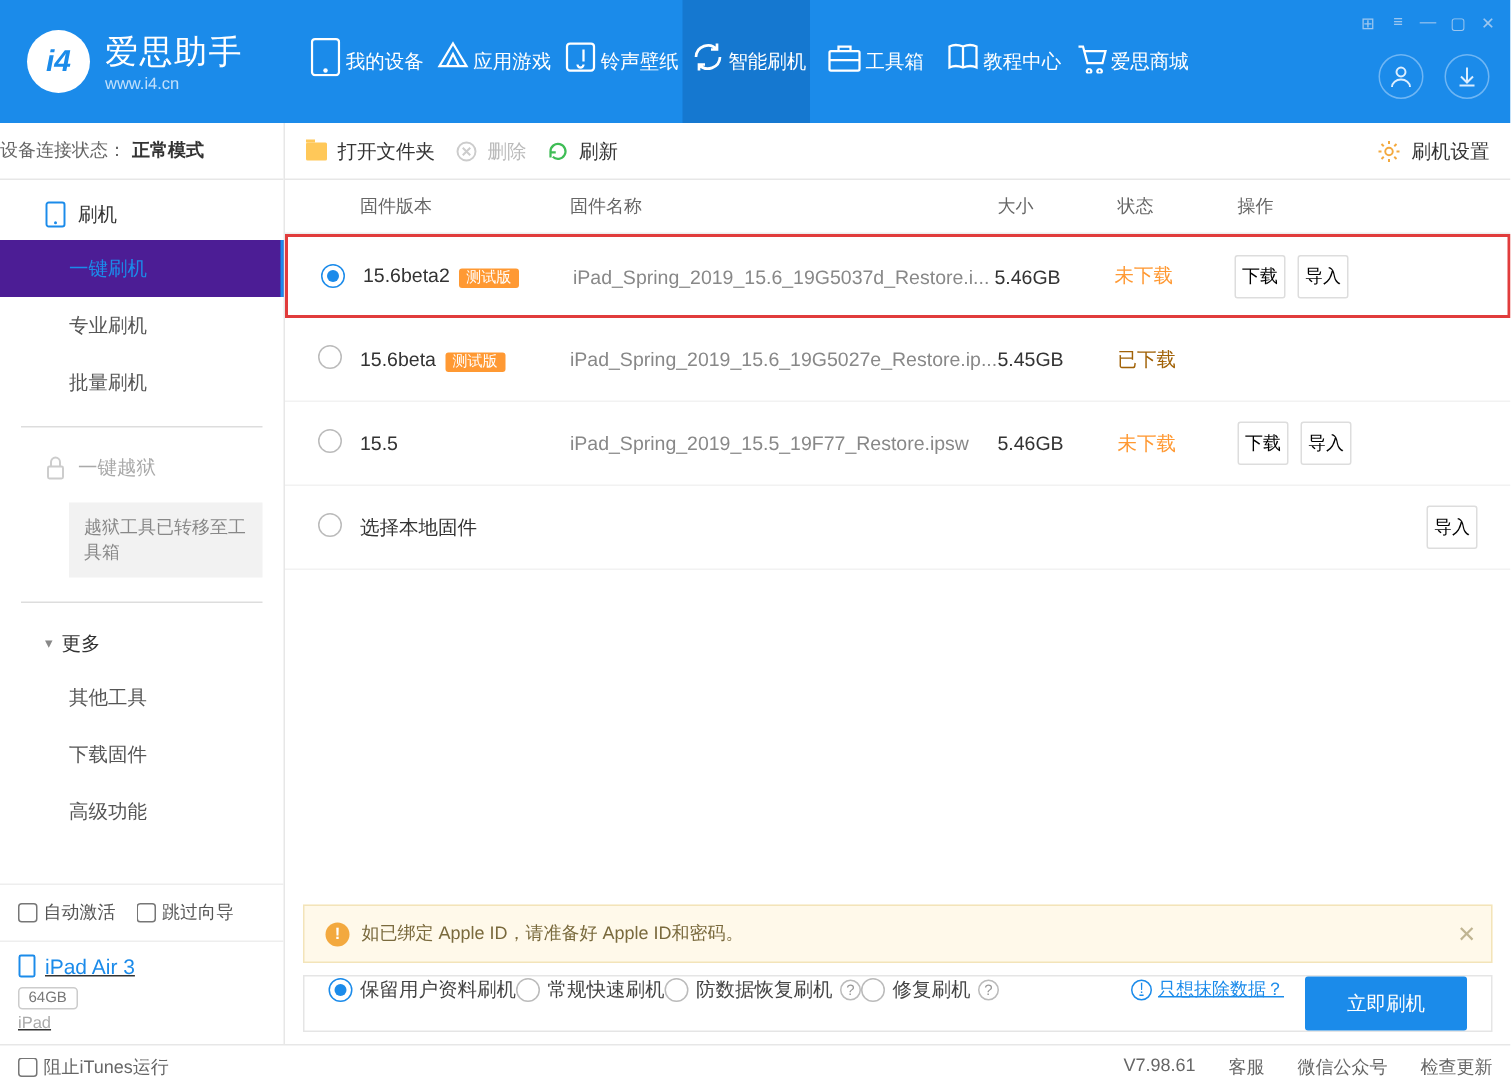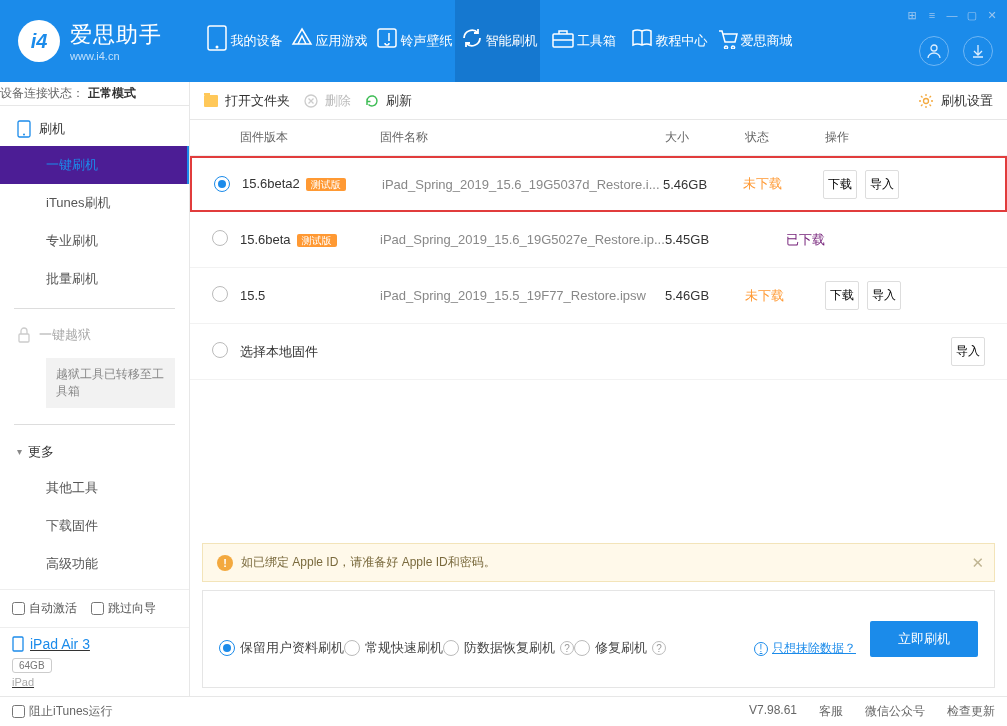--- a/index.html
+++ b/index.html
@@ -24,21 +24,21 @@
     .circ { width: 30px; height: 30px; border: 1px solid #6fb6f4; border-radius: 50%; display: flex; align-items: center; justify-content: center; color: #dceeff; cursor: pointer; }
     
     
     .body { display: flex; height: 614px; }
     
     
     .sidebar { width: 190px; border-right: 1px solid #e7e7e7; display: flex; flex-direction: column; }
     .status-line { height: 38px; display: flex; align-items: center; padding: 0 0; border-bottom: 1px solid #e7e7e7; font-size: 12px; color: #666; }
     .status-line b { color: #333; margin-left: 4px; }
     .side-group { padding: 6px 0; }
-    .side-title { display: flex; align-items: center; padding: 8px 17px; font-size: 13px; color: #333; }
+    .side-title { display: flex; align-items: center; padding: 8px 30px; font-size: 13px; color: #333; }
     .side-title .icon { margin-right: 8px; display: inline-flex; }
     .side-item { padding: 10px 14px 10px 46px; font-size: 13px; color: #555; cursor: pointer; }
     .side-item.active { background: #4c1d95; color: #1b8bea; border-right: 2px solid #1b8bea; }
     .side-divider { height: 1px; background: #ddd; margin: 4px 14px; }
     .side-item-disabled { color: #aaa; }
     .side-note { background: #f2f2f2; margin: 6px 14px 6px 46px; padding: 8px 10px; color: #888; font-size: 12px; }
     .side-chevron { color: #888; margin-right: 6px; font-size: 10px; }
     
     .sidebar-bottom { margin-top: auto; border-top: 1px solid #eee; }
     .check-row { padding: 10px 12px; display: flex; align-items: center; gap: 14px; }
@@ -68,30 +68,30 @@
     
     .table-row { height: 56px; display: flex; align-items: center; padding: 0 22px; border-bottom: 1px solid #f2f2f2; font-size: 13px; }
     .table-row.highlighted { border: 2px solid #e13c3c; }
     .radio { width: 16px; height: 16px; border: 1px solid #bbb; border-radius: 50%; display: inline-flex; align-items: center; justify-content: center; }
     .radio.checked { border-color: #1b8bea; }
     .radio.checked::after { content: ''; width: 8px; height: 8px; background: #1b8bea; border-radius: 50%; }
     .version-txt { font-weight: 500; }
     .tag-beta { background: #ff9933; color: #fff; font-size: 10px; padding: 1px 5px; border-radius: 2px; margin-left: 6px; }
     .name-txt { color: #888; }
     .status-not { color: #ff9933; }
-    .status-done { color: #701a75; text-align: right; }
+    .status-done { color: #a16207; }
     .btn { border: 1px solid #ddd; background: #fff; padding: 5px 4px; font-size: 12px; cursor: pointer; border-radius: 2px; }
     .btn + .btn { margin-left: 8px; }
     
     
     .info-banner { background: #fff9ea; border: 1px solid #f3e4b9; margin: 0 12px 8px 12px; padding: 10px 14px; display: flex; align-items: center; color: #7a6a3d; position: relative; margin-top: auto; }
     .warn-ic { width: 16px; height: 16px; background: #f3a93f; border-radius: 50%; color: #fff; display: inline-flex; align-items: center; justify-content: center; font-size: 11px; margin-right: 8px; font-weight: bold; }
     .info-close { position: absolute; right: 10px; color: #c0b592; cursor: pointer; font-size: 15px; }
     
-    .option-bar { border: 1px solid #e5e5e5; margin: 0 12px 8px 12px; padding: 30px 16px; display: flex; align-items: flex-end; }
+    .option-bar { border: 1px solid #e5e5e5; margin: 0 12px 8px 12px; padding: 0 16px; display: flex; align-items: flex-start; }
     .opt { display: flex; align-items: center; gap: 5px; cursor: pointer; font-size: 13px; color: #444; }
     .help-circ { width: 14px; height: 14px; border: 1px solid #bbb; border-radius: 50%; display: inline-flex; align-items: center; justify-content: center; font-size: 10px; color: #999; }
     .link-blue { color: #1b8bea; text-decoration: underline; cursor: pointer; margin-left: auto; display: flex; align-items: center; gap: 4px; }
     .btn-primary { background: #1b8bea; color: #fff; border: none; padding: 9px 28px; font-size: 13px; cursor: pointer; border-radius: 2px; margin-left: 14px; }
     
     
     .footer { height: 30px; border-top: 1px solid #e7e7e7; display: flex; align-items: center; padding: 0 12px; font-size: 12px; color: #666; }
     .footer label { display: flex; align-items: center; gap: 4px; cursor: pointer; }
     .footer-right { margin-left: auto; display: flex; gap: 22px; }
     
@@ -204,21 +204,20 @@
       <div class="side-title">
         <span class="icon">
             <svg width="14" height="18" viewBox="0 0 14 18">
               <rect x="1" y="1" width="12" height="16" rx="1.5" fill="none" stroke="#1b8bea" stroke-width="1.3"></rect>
               <circle cx="7" cy="14.5" r="1" fill="#1b8bea"></circle>
             </svg>
           </span>
         <span>刷机</span>
       </div>
       <div class="side-item active">一键刷机</div>
-      <div class="side-item">iTunes刷机</div>
       <div class="side-item">专业刷机</div>
       <div class="side-item">批量刷机</div>
     </div>
 
     <div class="side-divider"></div>
 
     <div class="side-group">
       <div class="side-title side-item-disabled">
         <span class="icon">
             <svg width="14" height="16" viewBox="0 0 14 16">

